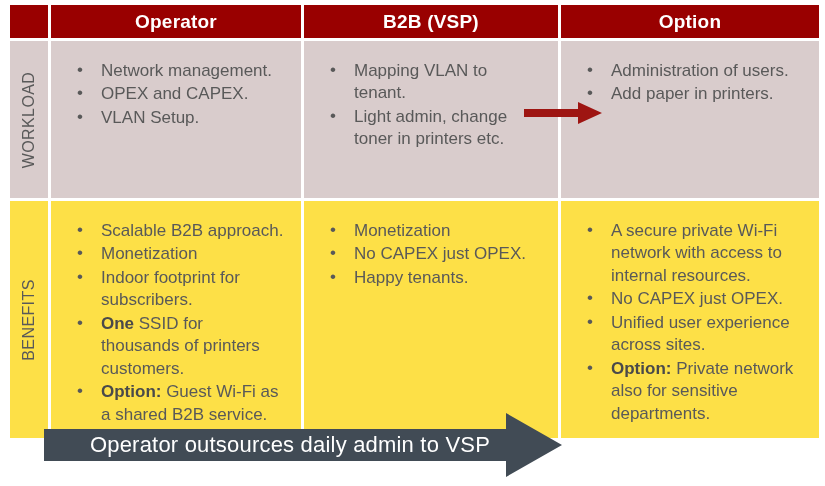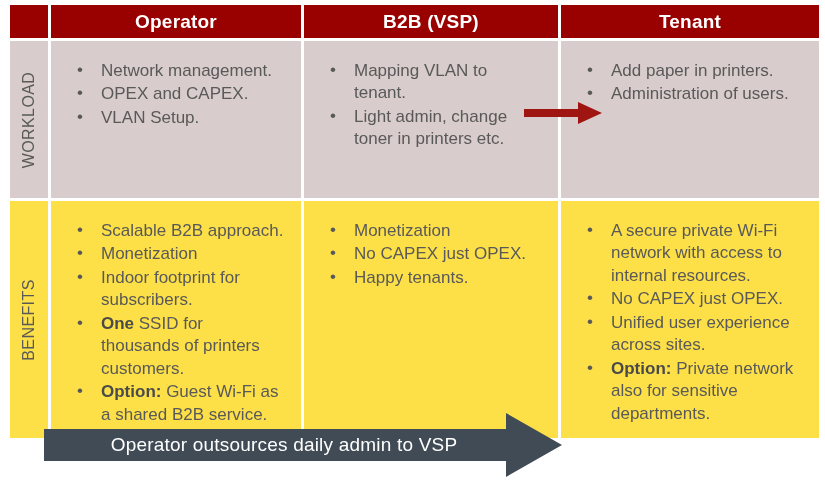--- a/index.html
+++ b/index.html
@@ -78,61 +78,61 @@
 
   
   .banner{
     position:absolute;
     left:44px;top:413px;
     width:520px;height:64px;
   }
   .banner svg{display:block;}
   .banner .label{
     position:absolute;
-    left:6px;top:0;
+    left:12px;top:0;
     width:468px;height:64px;
     display:flex;align-items:center;justify-content:center;
     color:#ffffff;
-    font-size:19px;
+    font-size:22px;
     letter-spacing:.2px;
     white-space:nowrap;
   }
 </style>
 </head>
 <body>
 
 <div class="sheet">
 
   <div class="table">
 
     <div class="hdr blank"></div>
     <div class="hdr">Operator</div>
     <div class="hdr">B2B (VSP)</div>
-    <div class="hdr">Tenant</div>
+    <div class="hdr">Option</div>
 
     <div class="cell vlabel row-workload-label" style="background:#d9cccc">
       <span>WORKLOAD</span>
     </div>
     <div class="cell" style="background:#d9cccc">
       <ul class="bullets">
         <li>Network management.</li>
         <li>OPEX and CAPEX.</li>
         <li>VLAN Setup.</li>
       </ul>
     </div>
     <div class="cell" style="background:#d9cccc">
       <ul class="bullets">
         <li>Mapping VLAN to tenant.</li>
         <li>Light admin, change toner in printers etc.</li>
       </ul>
     </div>
     <div class="cell" style="background:#d9cccc">
       <ul class="bullets">
+        <li>Administration of users.</li>
         <li>Add paper in printers.</li>
-        <li>Administration of users.</li>
       </ul>
     </div>
 
     <div class="cell vlabel">
       <span>BENEFITS</span>
     </div>
     <div class="cell">
       <ul class="bullets">
         <li>Scalable B2B approach.</li>
         <li>Monetization</li>

